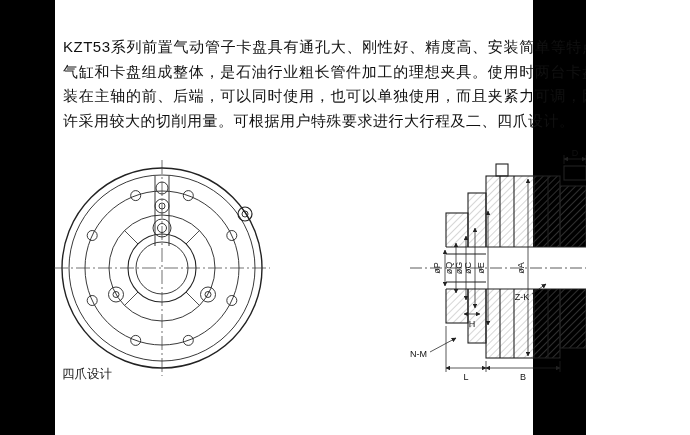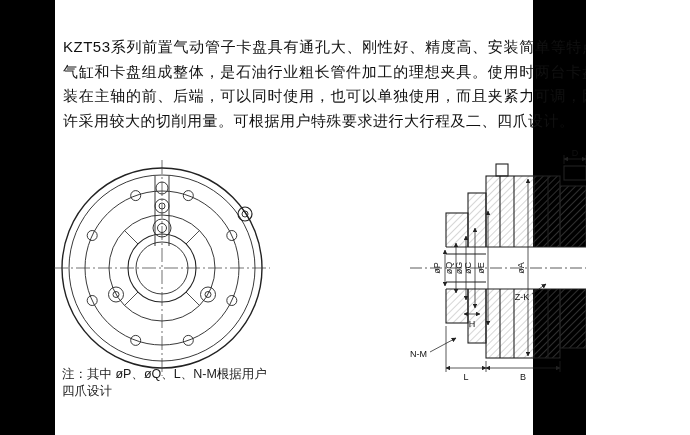--- a/index.html
+++ b/index.html
@@ -148,17 +148,16 @@
     <text x="76" y="120" text-anchor="middle" transform="rotate(-90 76 120)">øE</text>
     <text x="116" y="120" text-anchor="middle" transform="rotate(-90 116 120)">øA</text>
     <text x="114" y="152" text-anchor="middle">Z-K</text>
     <text x="64" y="179" text-anchor="middle">H</text>
     <text x="2" y="209" text-anchor="start">N-M</text>
     <text x="58" y="232" text-anchor="middle">L</text>
     <text x="115" y="232" text-anchor="middle">B</text>
   </svg>
 
   <div class="note">
-    <div>注：其中 øP、øQ、L、N-M根据用户</div>
     <div>四爪设计</div>
   </div>
 
 </div>
 
 </body></html>

